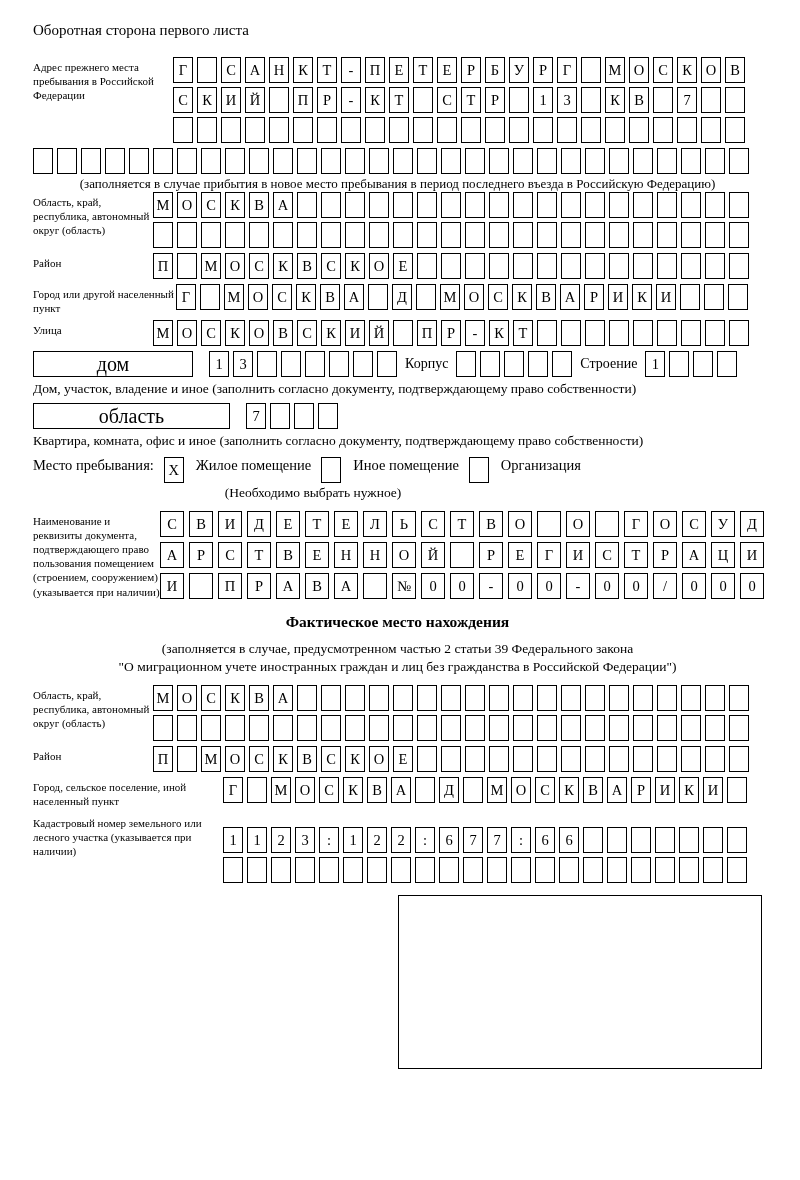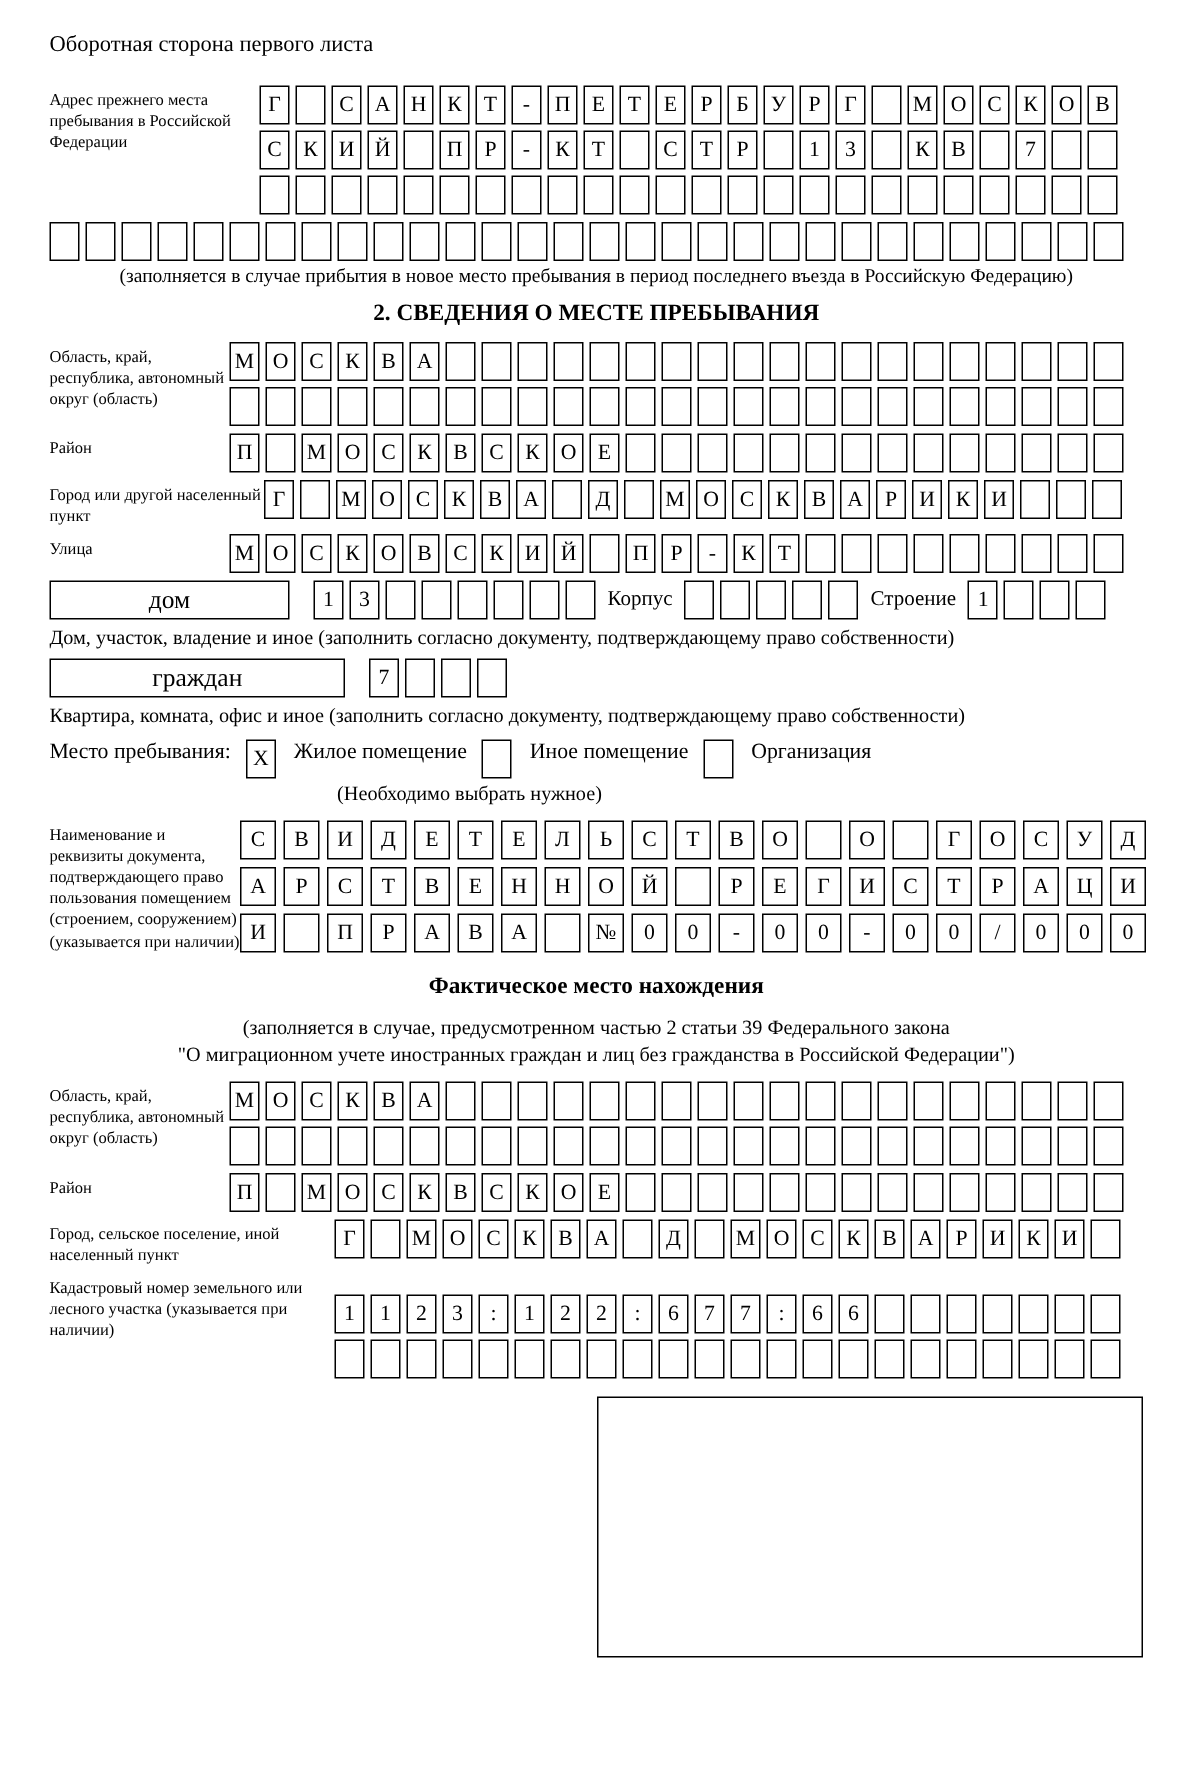--- a/index.html
+++ b/index.html
@@ -13,21 +13,21 @@
   .field-label{font-size:11px;line-height:1.28;flex:0 0 auto;padding-top:3px;}
   .w140{width:140px;} .w120{width:120px;} .w143{width:143px;} .w127{width:127px;} .w185{width:190px;}
   .cells-col{display:flex;flex-direction:column;gap:4px;}
   .cells{display:flex;gap:4px;}
   .cell{box-sizing:border-box;flex:0 0 auto;width:20px;height:26px;border:1.6px solid #000;
         display:flex;align-items:center;justify-content:center;font-size:14.5px;line-height:1;}
   .cells-wide .cell{width:24px;}
   .cells-wide{gap:5px;}
   .inline-row{display:flex;align-items:center;margin-bottom:4px;}
   .boxed-label{box-sizing:border-box;border:1.6px solid #000;height:26px;display:flex;
-               align-items:center;justify-content:center;font-size:17px;flex:0 0 auto;}
+               align-items:center;justify-content:center;font-size:20px;flex:0 0 auto;}
   .dom-box{width:160px;} .kv-box{width:197px;}
   .sep{font-size:14px;margin:0 8px;flex:0 0 auto;}
   .chkrow{display:flex;align-items:flex-start;font-size:14.5px;margin:8px 0 2px 0;}
   .chkrow .cell{margin:0 12px 0 10px;}
   .note-small{font-size:13.5px;text-align:center;width:560px;margin:2px 0 10px 0;}
   .fact-note{font-size:13.5px;text-align:center;margin:0 0 2px 0;}
   .stamp-wrap{margin-left:365px;width:364px;}
   .stamp-box{box-sizing:border-box;width:364px;height:174px;border:1.8px solid #000;margin-top:12px;}
   .mt14{margin-top:14px;}
   .mb2{margin-bottom:2px;}
@@ -149,21 +149,20 @@
       <span class="cell"></span>
       <span class="cell"></span>
       <span class="cell"></span>
       <span class="cell"></span>
       <span class="cell"></span>
       <span class="cell"></span>
       <span class="cell"></span>
     </div>
   <div class="caption-center">(заполняется в случае прибытия в новое место пребывания в период последнего въезда в Российскую Федерацию)</div>
 
-  <div class="section-title">2. СВЕДЕНИЯ О МЕСТЕ ПРЕБЫВАНИЯ</div>
 
   <div class="field">
     <div class="field-label w120">Область, край, республика, автономный округ (область)</div>
     <div class="cells-col">
       <div class="cells">
           <span class="cell">М</span>
           <span class="cell">О</span>
           <span class="cell">С</span>
           <span class="cell">К</span>
           <span class="cell">В</span>
@@ -335,21 +334,21 @@
     <div class="cells">
         <span class="cell">1</span>
         <span class="cell"></span>
         <span class="cell"></span>
         <span class="cell"></span>
       </div>
   </div>
   <div class="caption mb2">Дом, участок, владение и иное (заполнить согласно документу, подтверждающему право собственности)</div>
 
   <div class="inline-row" style="margin-top:6px;">
-    <div class="boxed-label kv-box">граждан</div>
+    <div class="boxed-label kv-box">область</div>
     <span class="sep"></span>
     <div class="cells">
         <span class="cell">7</span>
         <span class="cell"></span>
         <span class="cell"></span>
         <span class="cell"></span>
       </div>
   </div>
   <div class="caption mb2">Квартира, комната, офис и иное (заполнить согласно документу, подтверждающему право собственности)</div>
 

